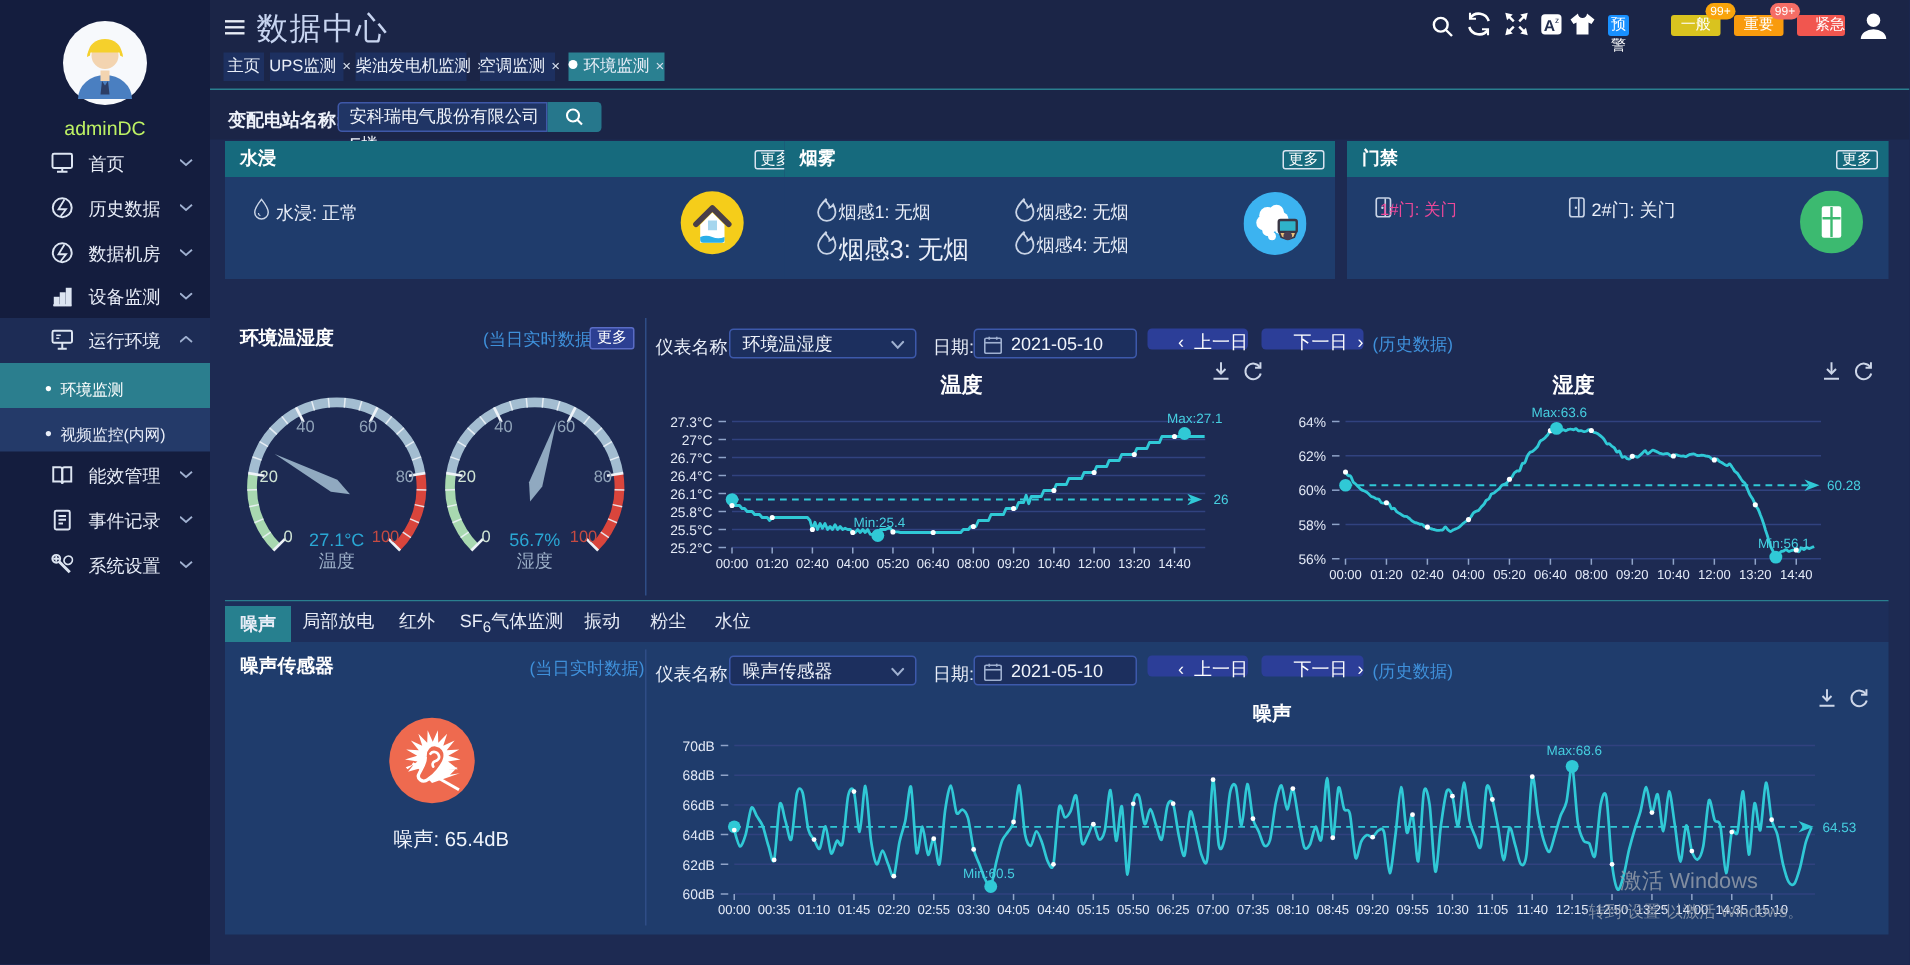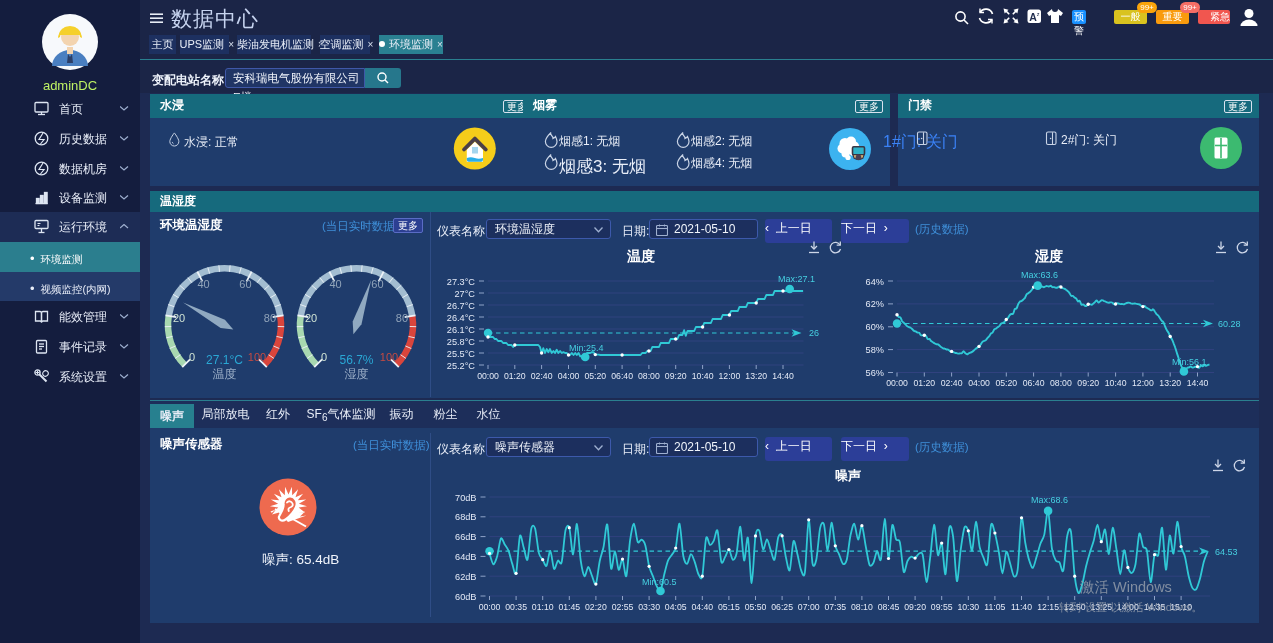--- a/index.html
+++ b/index.html
@@ -5,21 +5,21 @@
 #root{position:relative;width:1273px;height:643px;background:#1d2a52;}
 .abs{position:absolute}
 .hdr{background:#166a7d;color:#fff;font-size:12px;font-weight:bold;display:flex;align-items:center;padding-left:10px}
 .panel{background:#1f3c6c;position:absolute}
 .more1{position:absolute;border:1px solid #d8e2ef;border-radius:2px;color:#fff;font-size:10px;width:28px;height:13px;line-height:12px;text-align:center;font-weight:normal}
 .more2{position:absolute;background:#2c3f92;border:1px solid #5a6cc5;border-radius:2px;color:#fff;font-size:10px;width:30px;height:15px;line-height:13px;text-align:center}
 .bluetxt{color:#3f90da;font-size:11.5px}
 .w{color:#fff}
 .ctl-lbl{position:absolute;color:#e9eef8;font-size:12px}
 .sel{position:absolute;background:#1c2f5e;border:1px solid #3d59ab;border-radius:3px;color:#f0f4fb;font-size:12px;height:20px;line-height:18px;padding-left:8px}
-.btn{position:absolute;background:#2c3e98;border-radius:3px;color:#fff;font-size:12px;height:24px;line-height:19.5px;text-align:left}
+.btn{position:absolute;background:#2c3e98;border-radius:3px;color:#fff;font-size:12px;height:14px;line-height:19.5px;text-align:right}
 .tab2{position:absolute;top:0;height:27px;line-height:27px;color:#e8edf7;font-size:12px;text-align:center}
 </style></head><body>
 <div id="root">
 <div class="abs" style="left:140px;top:0;width:1133px;height:60px;background:#1b2547"></div>
 <svg class="abs" style="left:148px;top:10px" width="18" height="16">
       <g stroke="#e8edf5" stroke-width="1.6">
         <line x1="2" y1="4.2" x2="15" y2="4.2"></line>
         <line x1="2" y1="8.2" x2="15" y2="8.2"></line>
         <line x1="2" y1="12.2" x2="15" y2="12.2"></line>
       </g>
@@ -150,35 +150,32 @@
         <circle cx="4.6" cy="7" r="0.8" fill="#c9d4e6" stroke="none"></circle>
       </g>
     </svg>
 <svg class="abs" style="left:1045px;top:131px" width="13" height="15">
       <g transform="translate(1,0.5)" fill="none" stroke="#c9d4e6" stroke-width="1.1">
         <rect x="0.5" y="0.5" width="9.5" height="12.5" rx="1.5"></rect>
         <path d="M6.5,0.8 v12"></path>
         <circle cx="4.6" cy="7" r="0.8" fill="#c9d4e6" stroke="none"></circle>
       </g>
     </svg>
-<div class="abs" style="left:883px;top:132px;color:#3b82f6;font-size:16px">1#门: 关门</div>
+<div class="abs" style="left:920px;top:132px;color:#ec4899;font-size:11px">1#门: 关门</div>
 <div class="abs" style="left:1061px;top:132px;color:#e9eef8;font-size:12px">2#门: 关门</div>
 <svg class="abs" style="left:1200px;top:127px" width="42" height="42">
       <circle cx="21" cy="21" r="21" fill="#3cba70"></circle>
 <g fill="#fff">
         <rect x="14.5" y="10.5" width="13" height="21" rx="1.5"></rect>
       </g>
 <g stroke="#3cba70" stroke-width="1.6">
         <line x1="21" y1="11" x2="21" y2="31"></line>
         <line x1="15" y1="18.5" x2="27" y2="18.5"></line>
       </g>
     </svg>
-<div class="panel" style="left:150px;top:190.5px;width:1109px;height:207px">
-<div class="hdr" style="height:21px">温湿度</div>
-</div>
 <div class="abs" style="left:430px;top:212px;width:1px;height:185px;background:#2f4d86"></div>
 <div class="abs" style="left:160px;top:217px;color:#fff;font-size:12.5px;font-weight:bold">环境温湿度</div>
 <div class="abs bluetxt" style="left:322px;top:219px">(当日实时数据)</div>
 <div class="more2" style="left:393px;top:218px">更多</div>
 <svg class="abs" style="left:150px;top:240px" width="280px" height="150px" viewBox="150 240 280 150">
       <path d="M184.55,364.75 A56.5,56.5 0 0 1 168.70,315.96" fill="none" stroke="#a8d8b0" stroke-width="6.5"></path>
       <path d="M168.70,315.96 A56.5,56.5 0 0 1 280.30,315.96" fill="none" stroke="#a3bdd1" stroke-width="6.5"></path>
       <path d="M280.30,315.96 A56.5,56.5 0 0 1 264.45,364.75" fill="none" stroke="#d9453c" stroke-width="6.5"></path>
       <line x1="190.03" y1="359.27" x2="182.25" y2="367.05" stroke="#eef3f8" stroke-width="1.8" opacity="1.0"></line>
       <line x1="180.46" y1="354.73" x2="175.08" y2="358.38" stroke="#eef3f8" stroke-width="1.0" opacity="0.9"></line>

